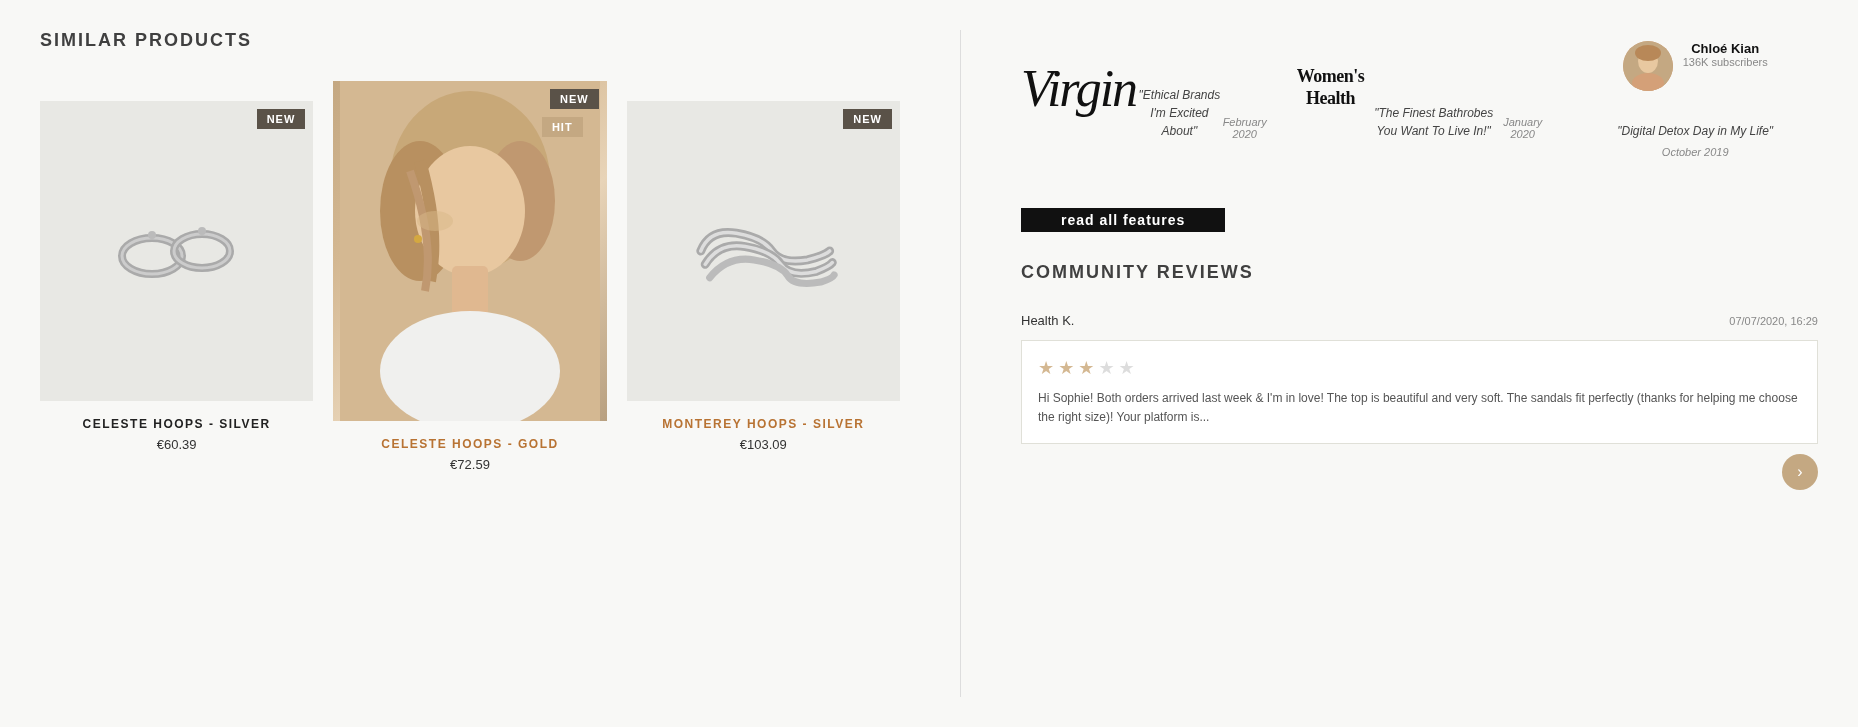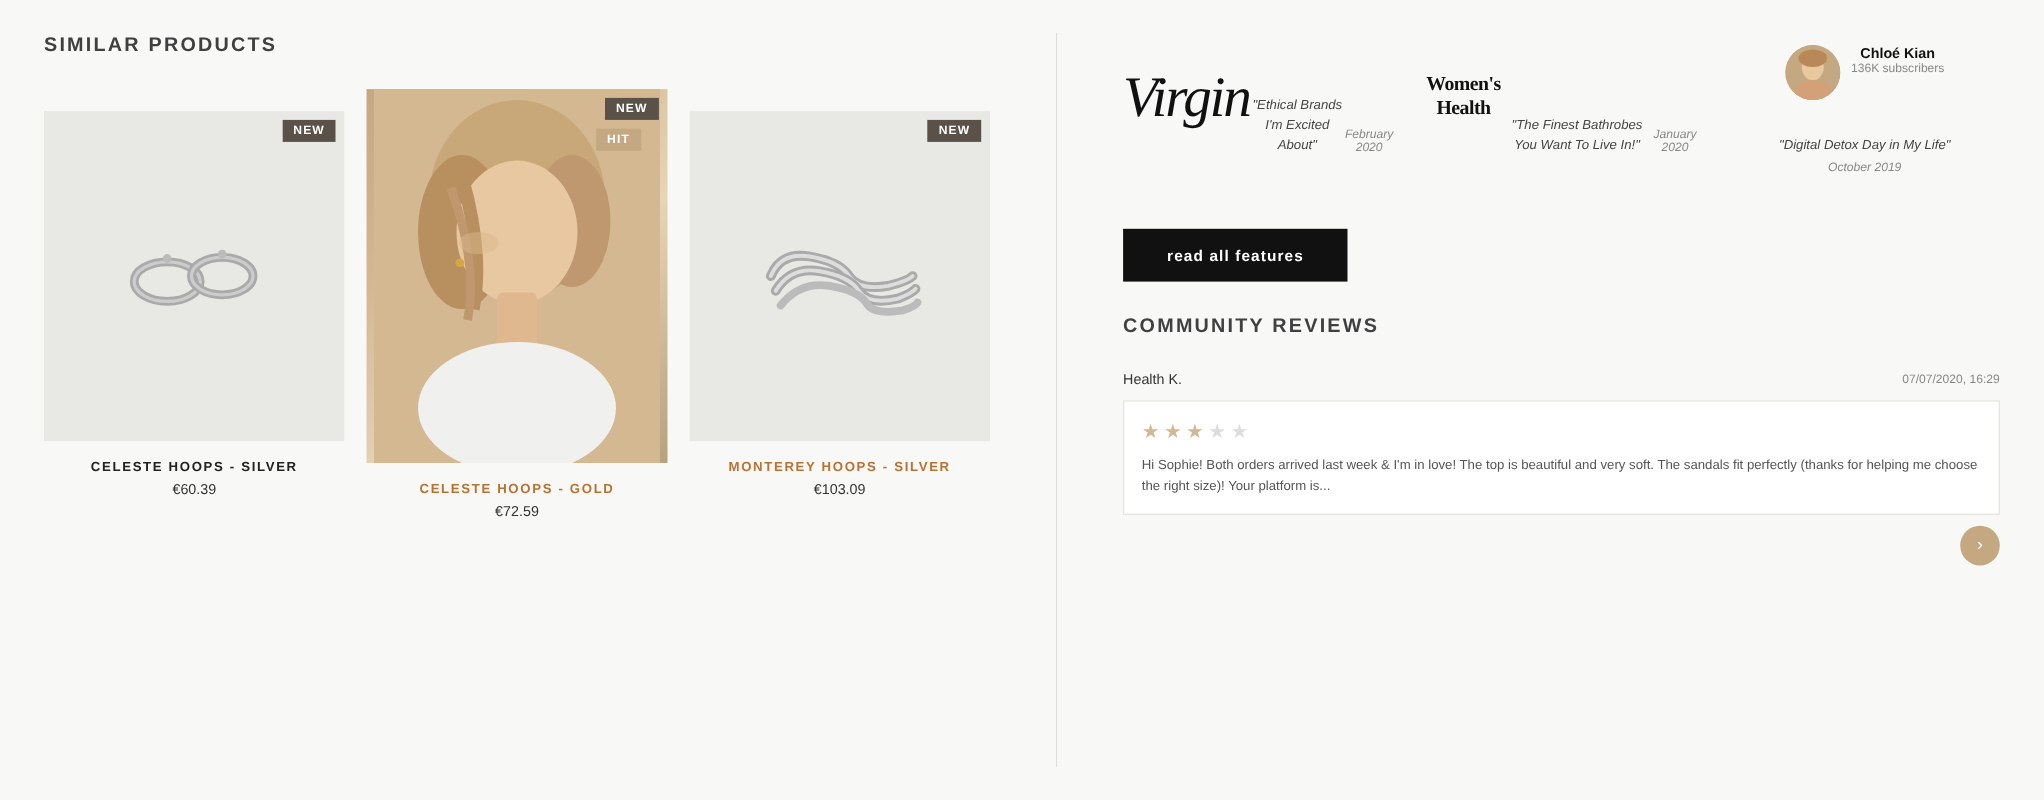--- a/index.html
+++ b/index.html
@@ -200,21 +200,21 @@
       color: #111;
     }
     .influencer-subs {
       font-size: 11px;
       color: #888;
     }
     .read-all-btn {
       display: inline-block;
       background: #111;
       color: #fff;
-      padding: 16px 40px;
+      padding: 4px 40px;
       font-size: 14px;
       font-weight: 600;
       letter-spacing: 1px;
       cursor: pointer;
       margin-top: 20px;
       border: none;
     }
     
     .community-section {
       margin-top: 30px;

